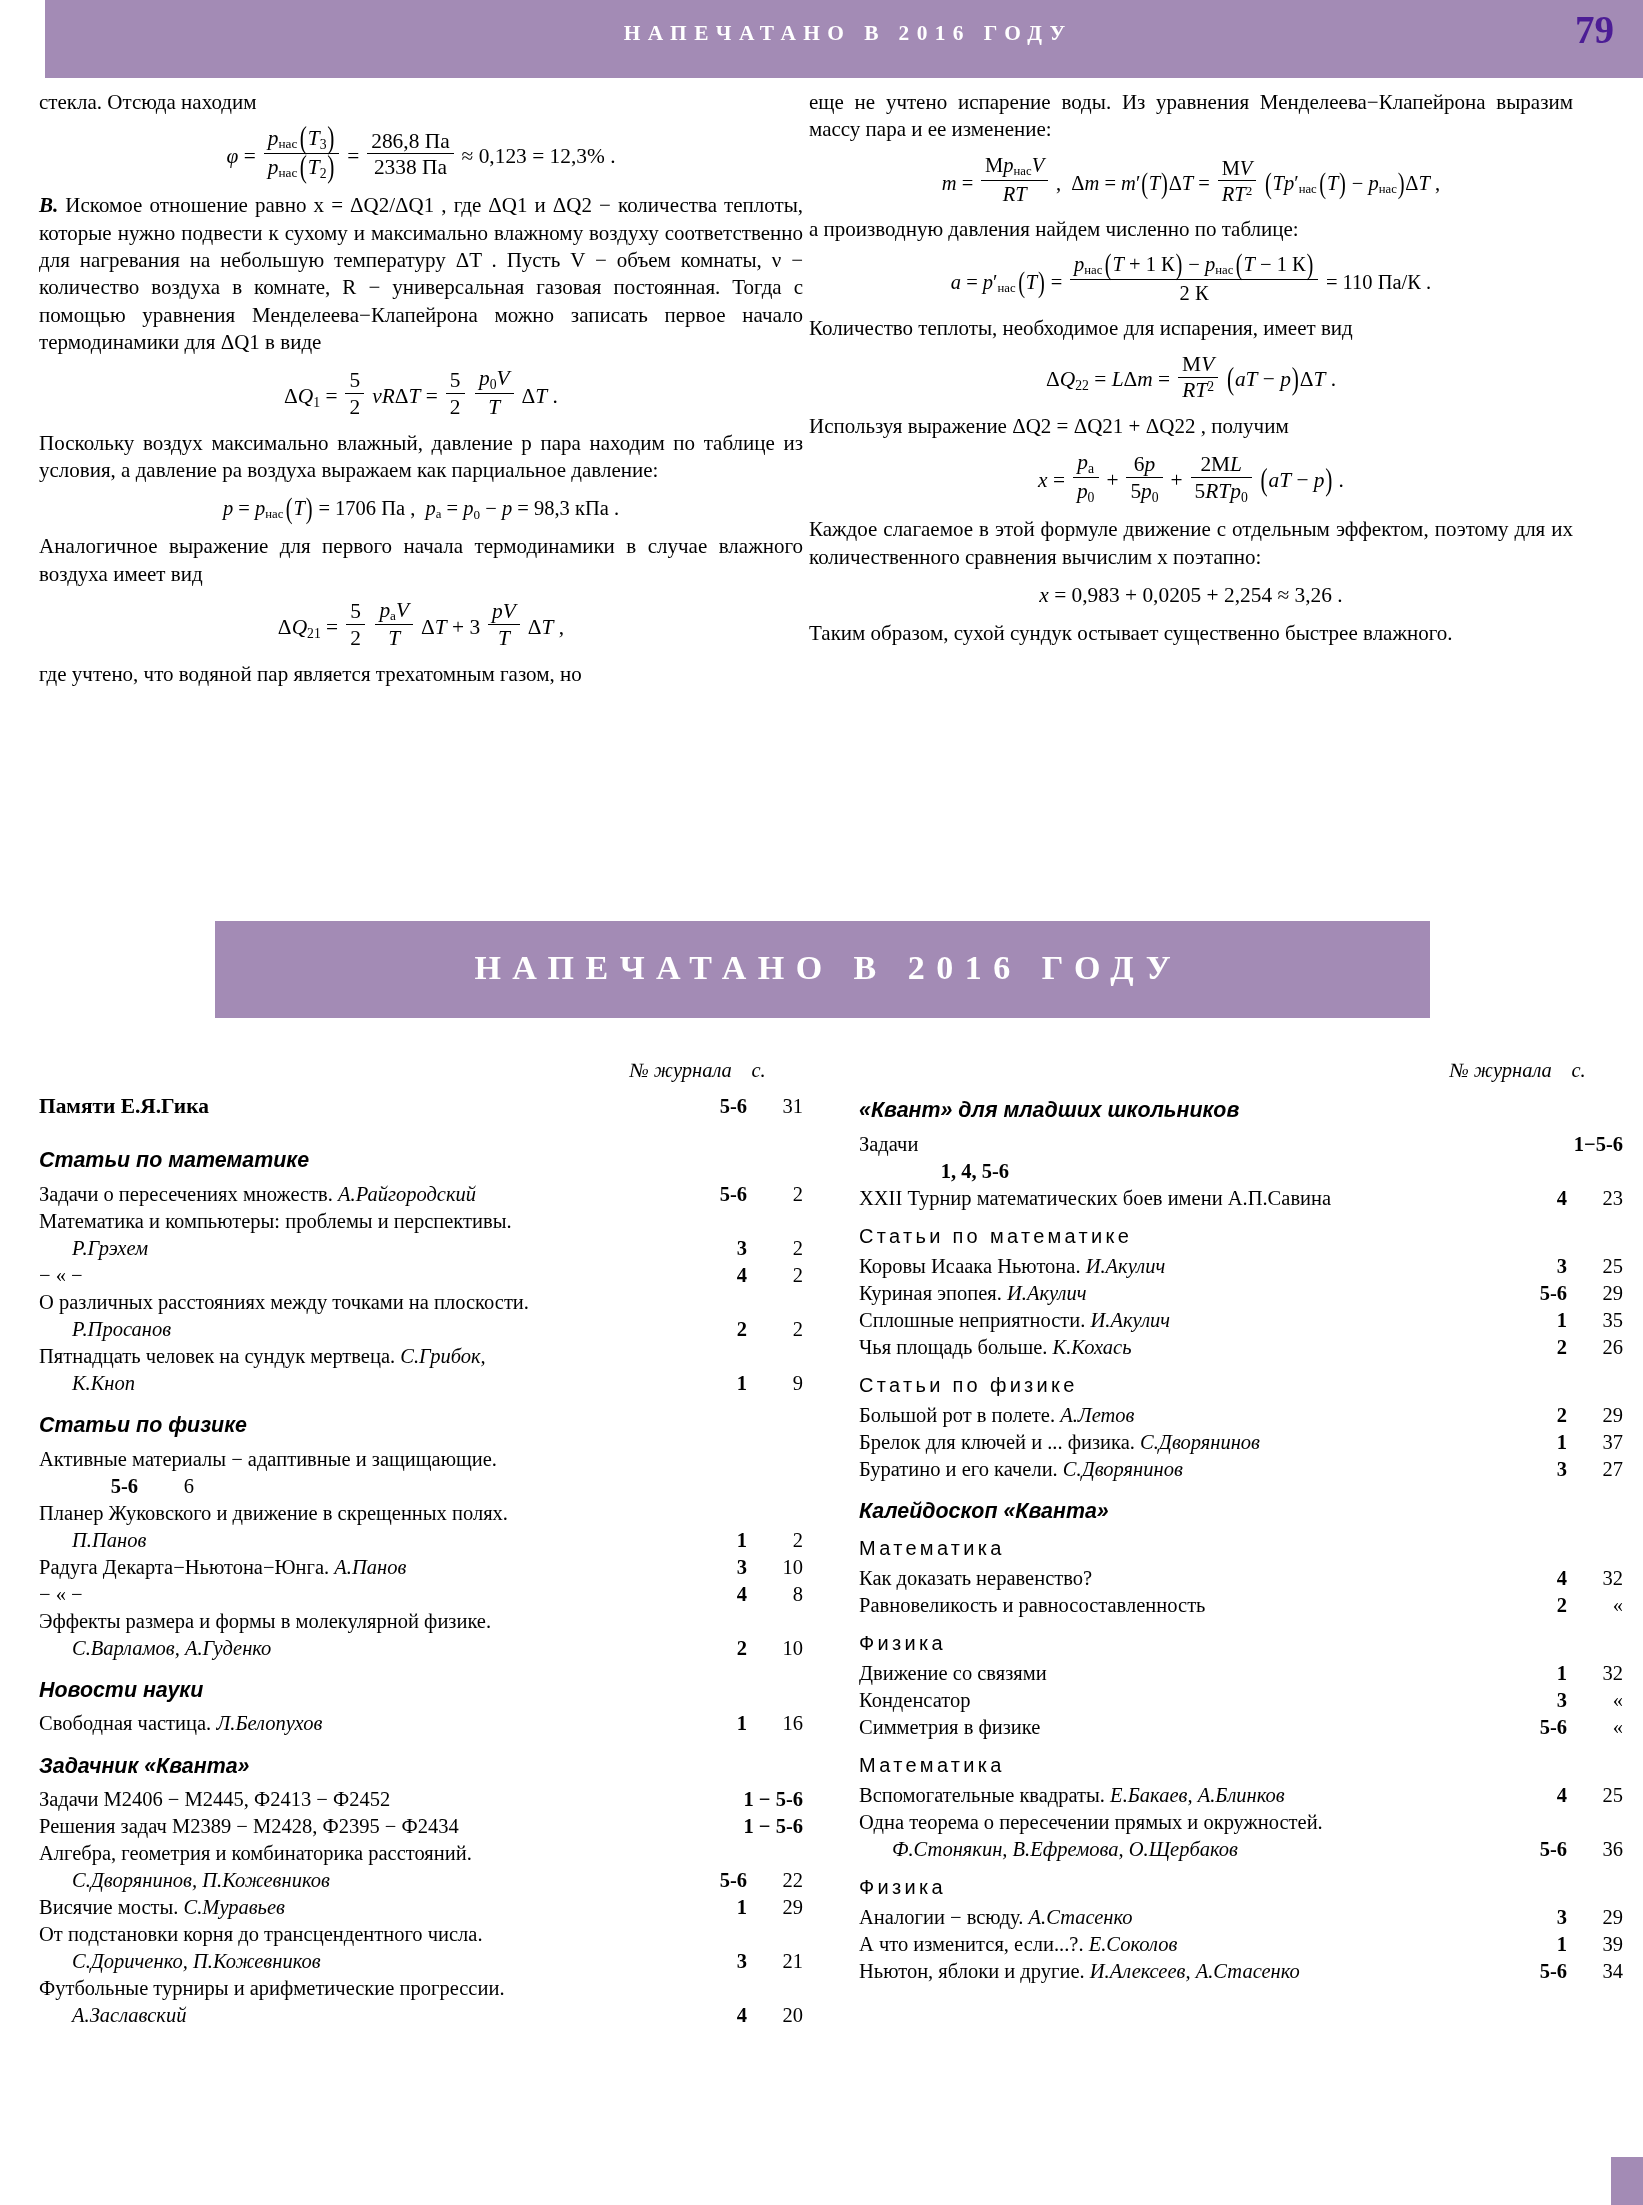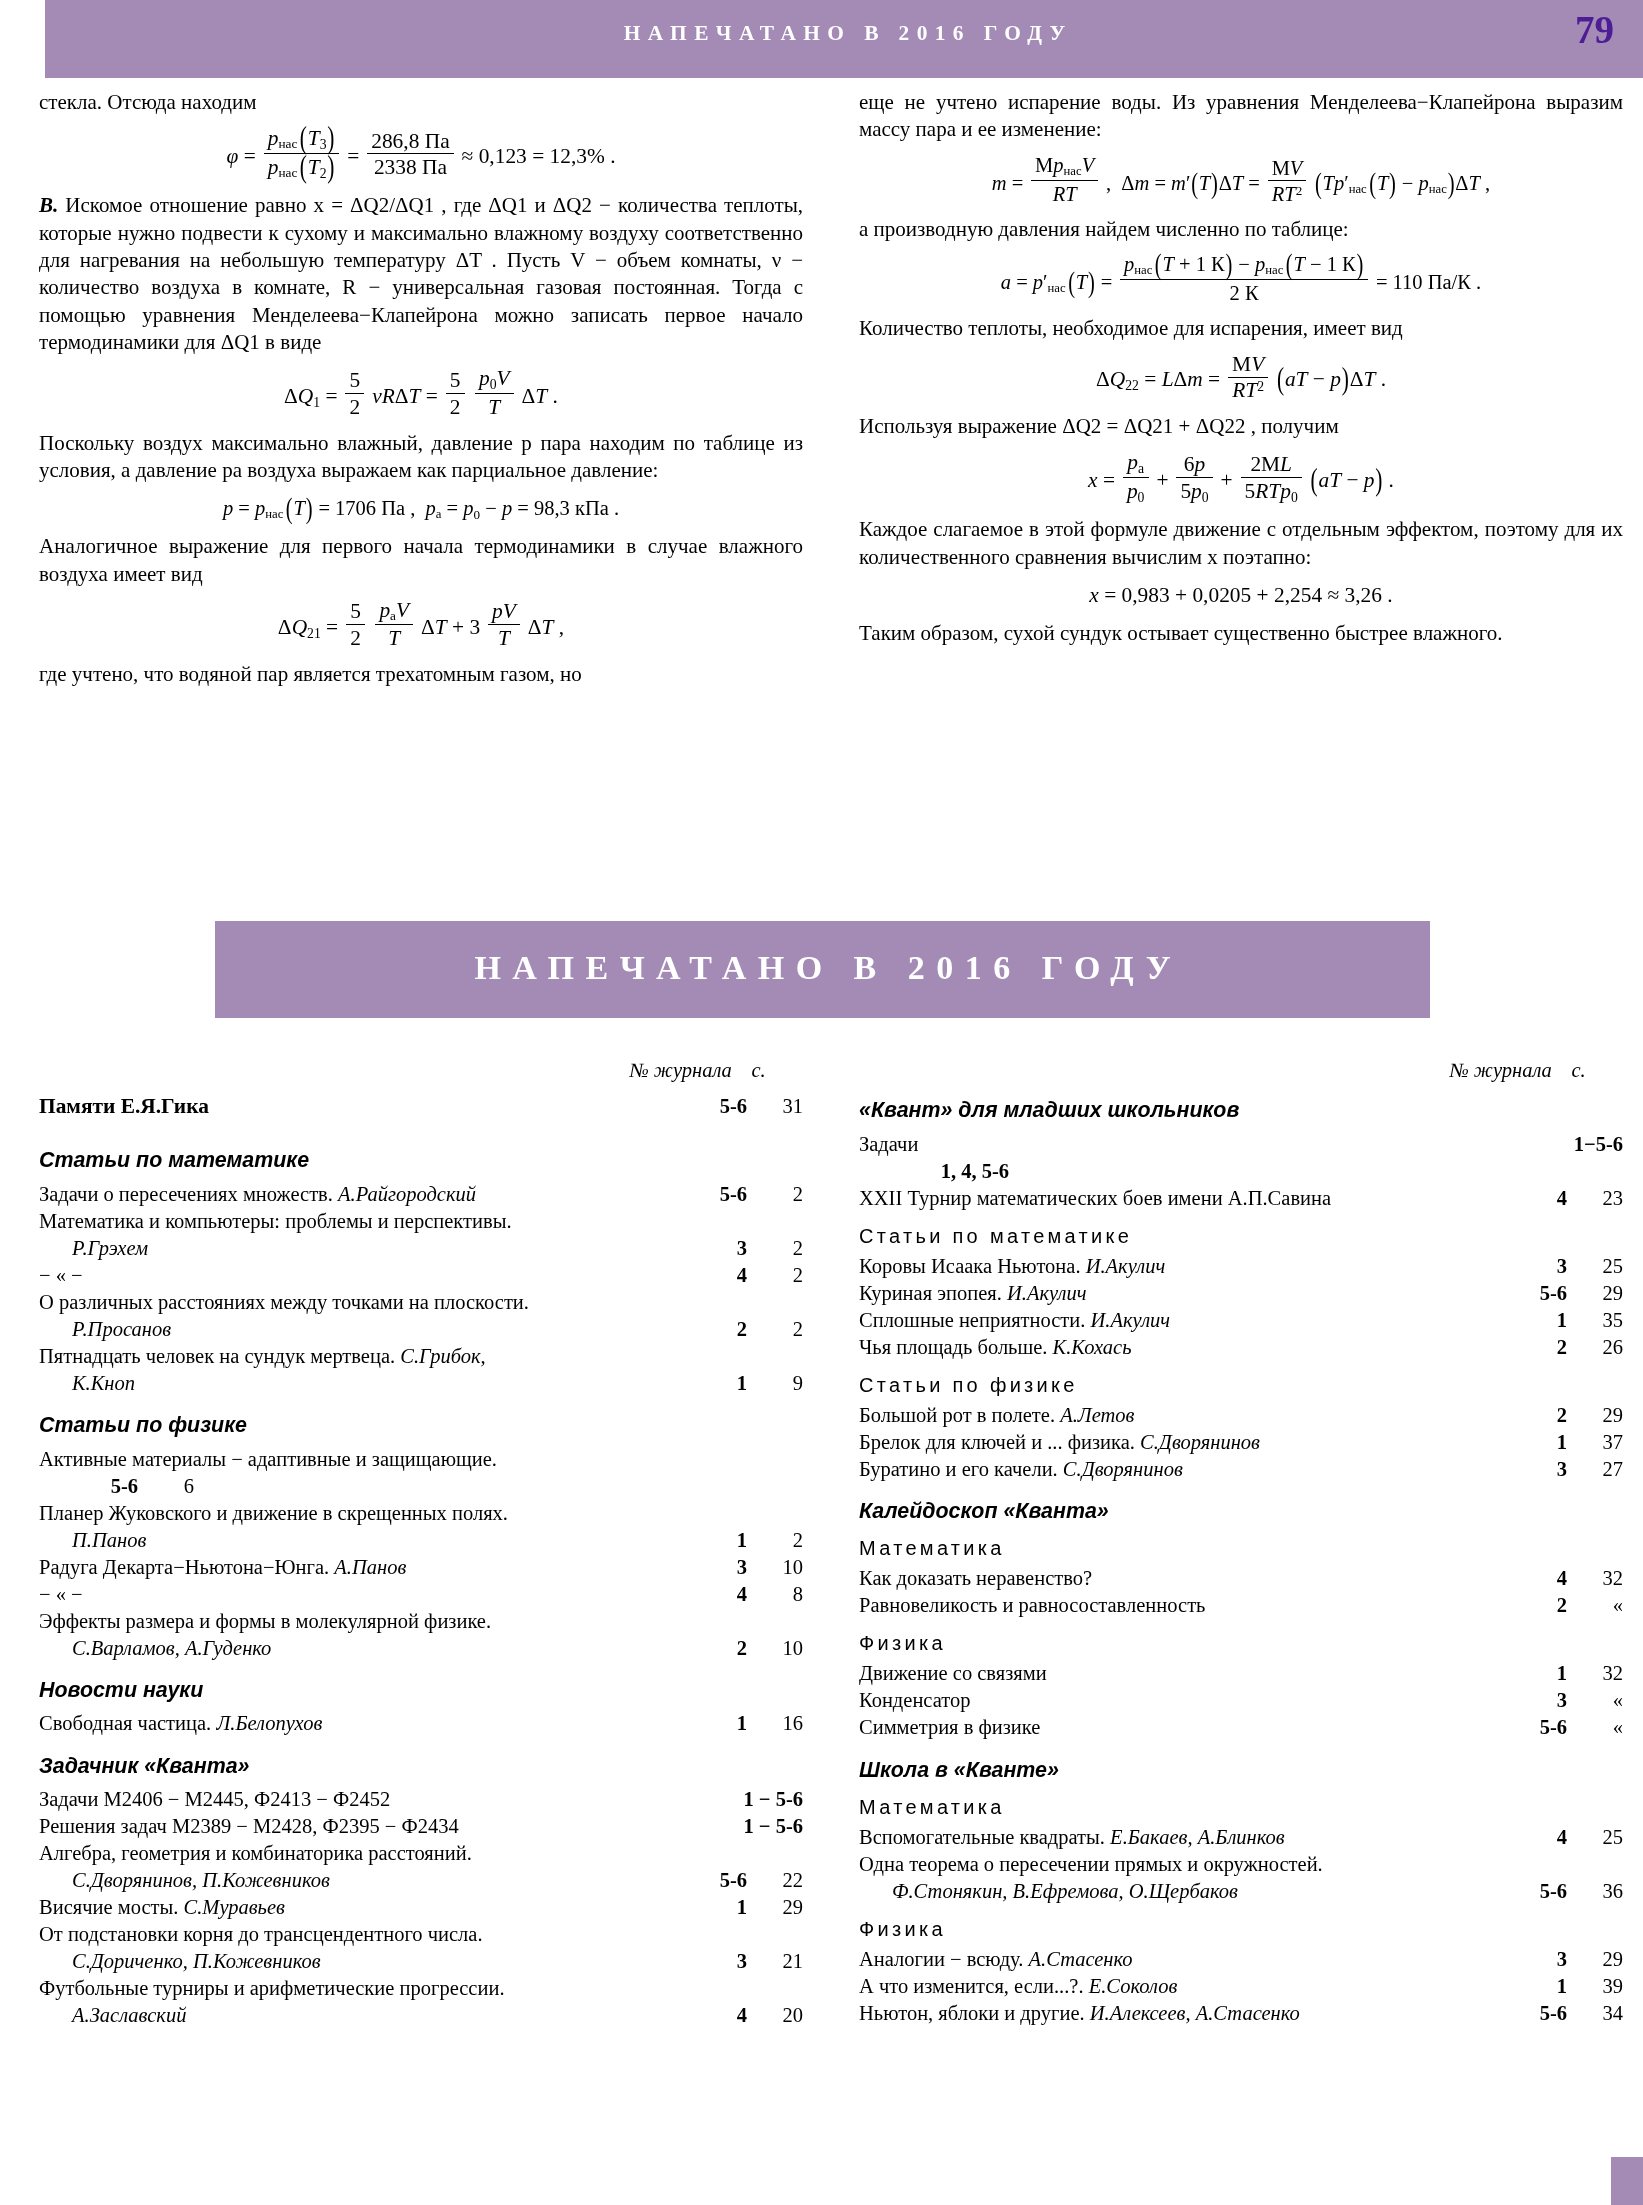--- a/index.html
+++ b/index.html
@@ -63,21 +63,21 @@
   .col {
     position: absolute;
     top: 0;
     width: 764px;
     font-size: 21px;
     line-height: 1.30;
     text-align: justify;
     hyphens: manual;
   }
   .col.left  { left: 39px; }
-  .col.right { left: 859px; }
+  .col.right { left: 809px; }
 
   .col p {
     margin: 0 0 1.6px 0;
   }
 
   
   .mathline {
     text-align: center;
     margin: 10.7px 0 10.7px 0;
     font-size: 21.4px;
@@ -560,21 +560,20 @@
       <div class="row">
         <span class="title">Конденсатор</span>
         <span class="issue">3</span>
         <span class="pg">«</span>
       </div>
       <div class="row">
         <span class="title">Симметрия в физике</span>
         <span class="issue">5-6</span>
         <span class="pg">«</span>
       </div>
-      <div class="h-sans-bold-italic">Школа в «Кванте»</div>
       <div class="h-sans-light">Математика</div>
       <div class="row">
         <span class="title">Вспомогательные квадраты. <span class="auth">Е.Бакаев, А.Блинков</span></span>
         <span class="issue">4</span>
         <span class="pg">25</span>
       </div>
       <div class="row">
         <span class="title">Одна теорема о пересечении прямых и окружностей.</span>
         <span class="issue"></span>
         <span class="pg"></span>

